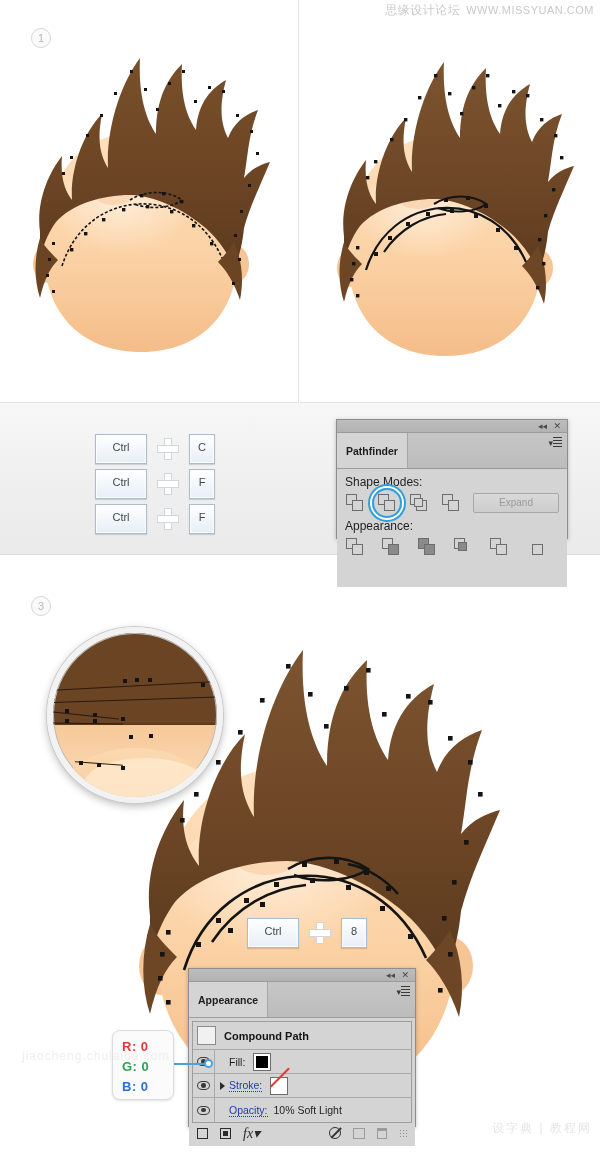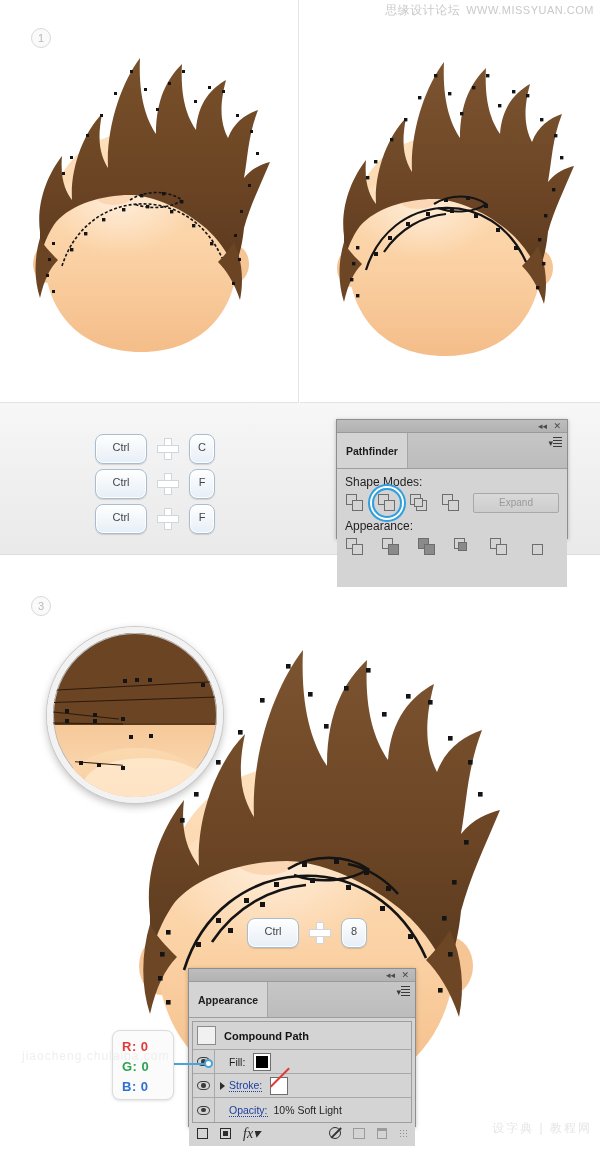--- a/index.html
+++ b/index.html
@@ -60,21 +60,21 @@
   
   .key-row { position: absolute; display: flex; align-items: center; }
   #key-row-1 { left: 95px; top: 434px; }
   #key-row-2 { left: 95px; top: 469px; }
   #key-row-3 { left: 95px; top: 504px; }
   #key-row-4 { left: 247px; top: 918px; }
 
   .keycap {
     border: 1px solid #a9bdd0;
     background: linear-gradient(180deg,#ffffff 0%, #f3f7fb 48%, #e7eef6 100%);
-    border-radius: 8px;
+    border-radius: 0;
     color: #43474b; font-size: 11px;
     text-align: center; line-height: 24px; height: 30px;
     box-shadow: 0 1px 1px rgba(0,0,0,.13), inset 0 0 0 1px rgba(255,255,255,.85);
   }
   .keycap.wide  { width: 52px; }
   .keycap.small { width: 26px; }
   .plus-glyph {
     width: 22px; height: 22px; margin: 0 10px; position: relative; flex: none;
   }
   .plus-glyph::before, .plus-glyph::after {

